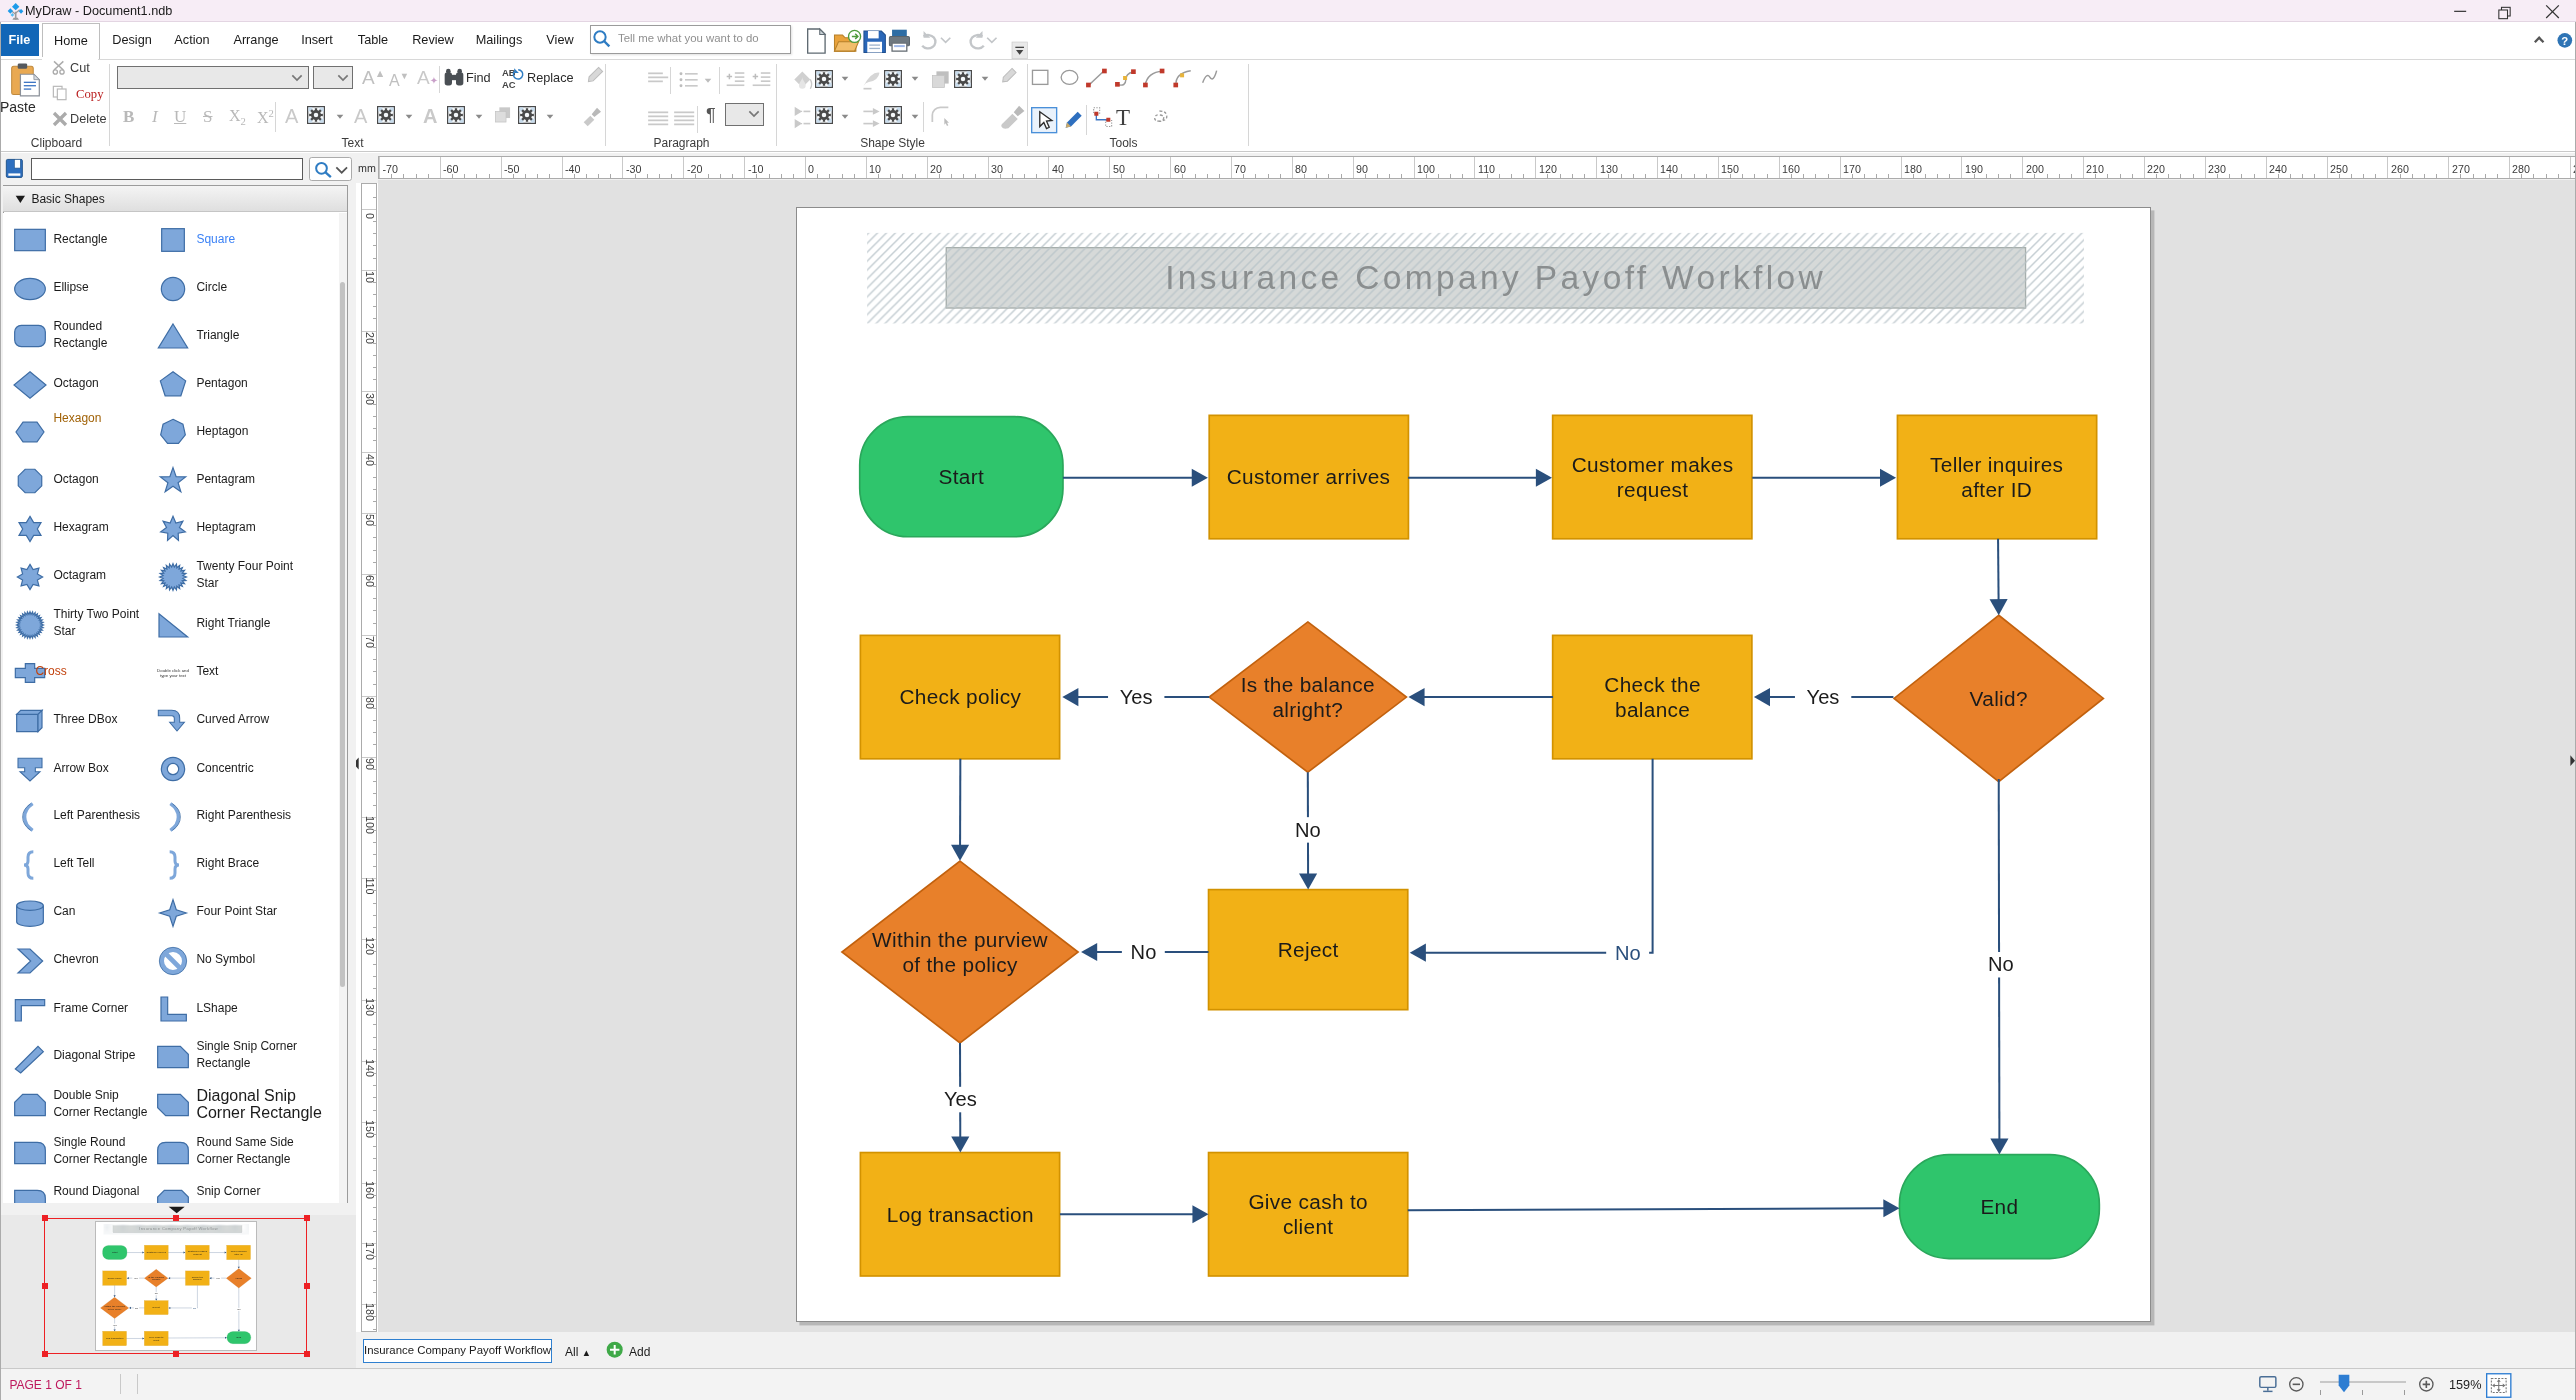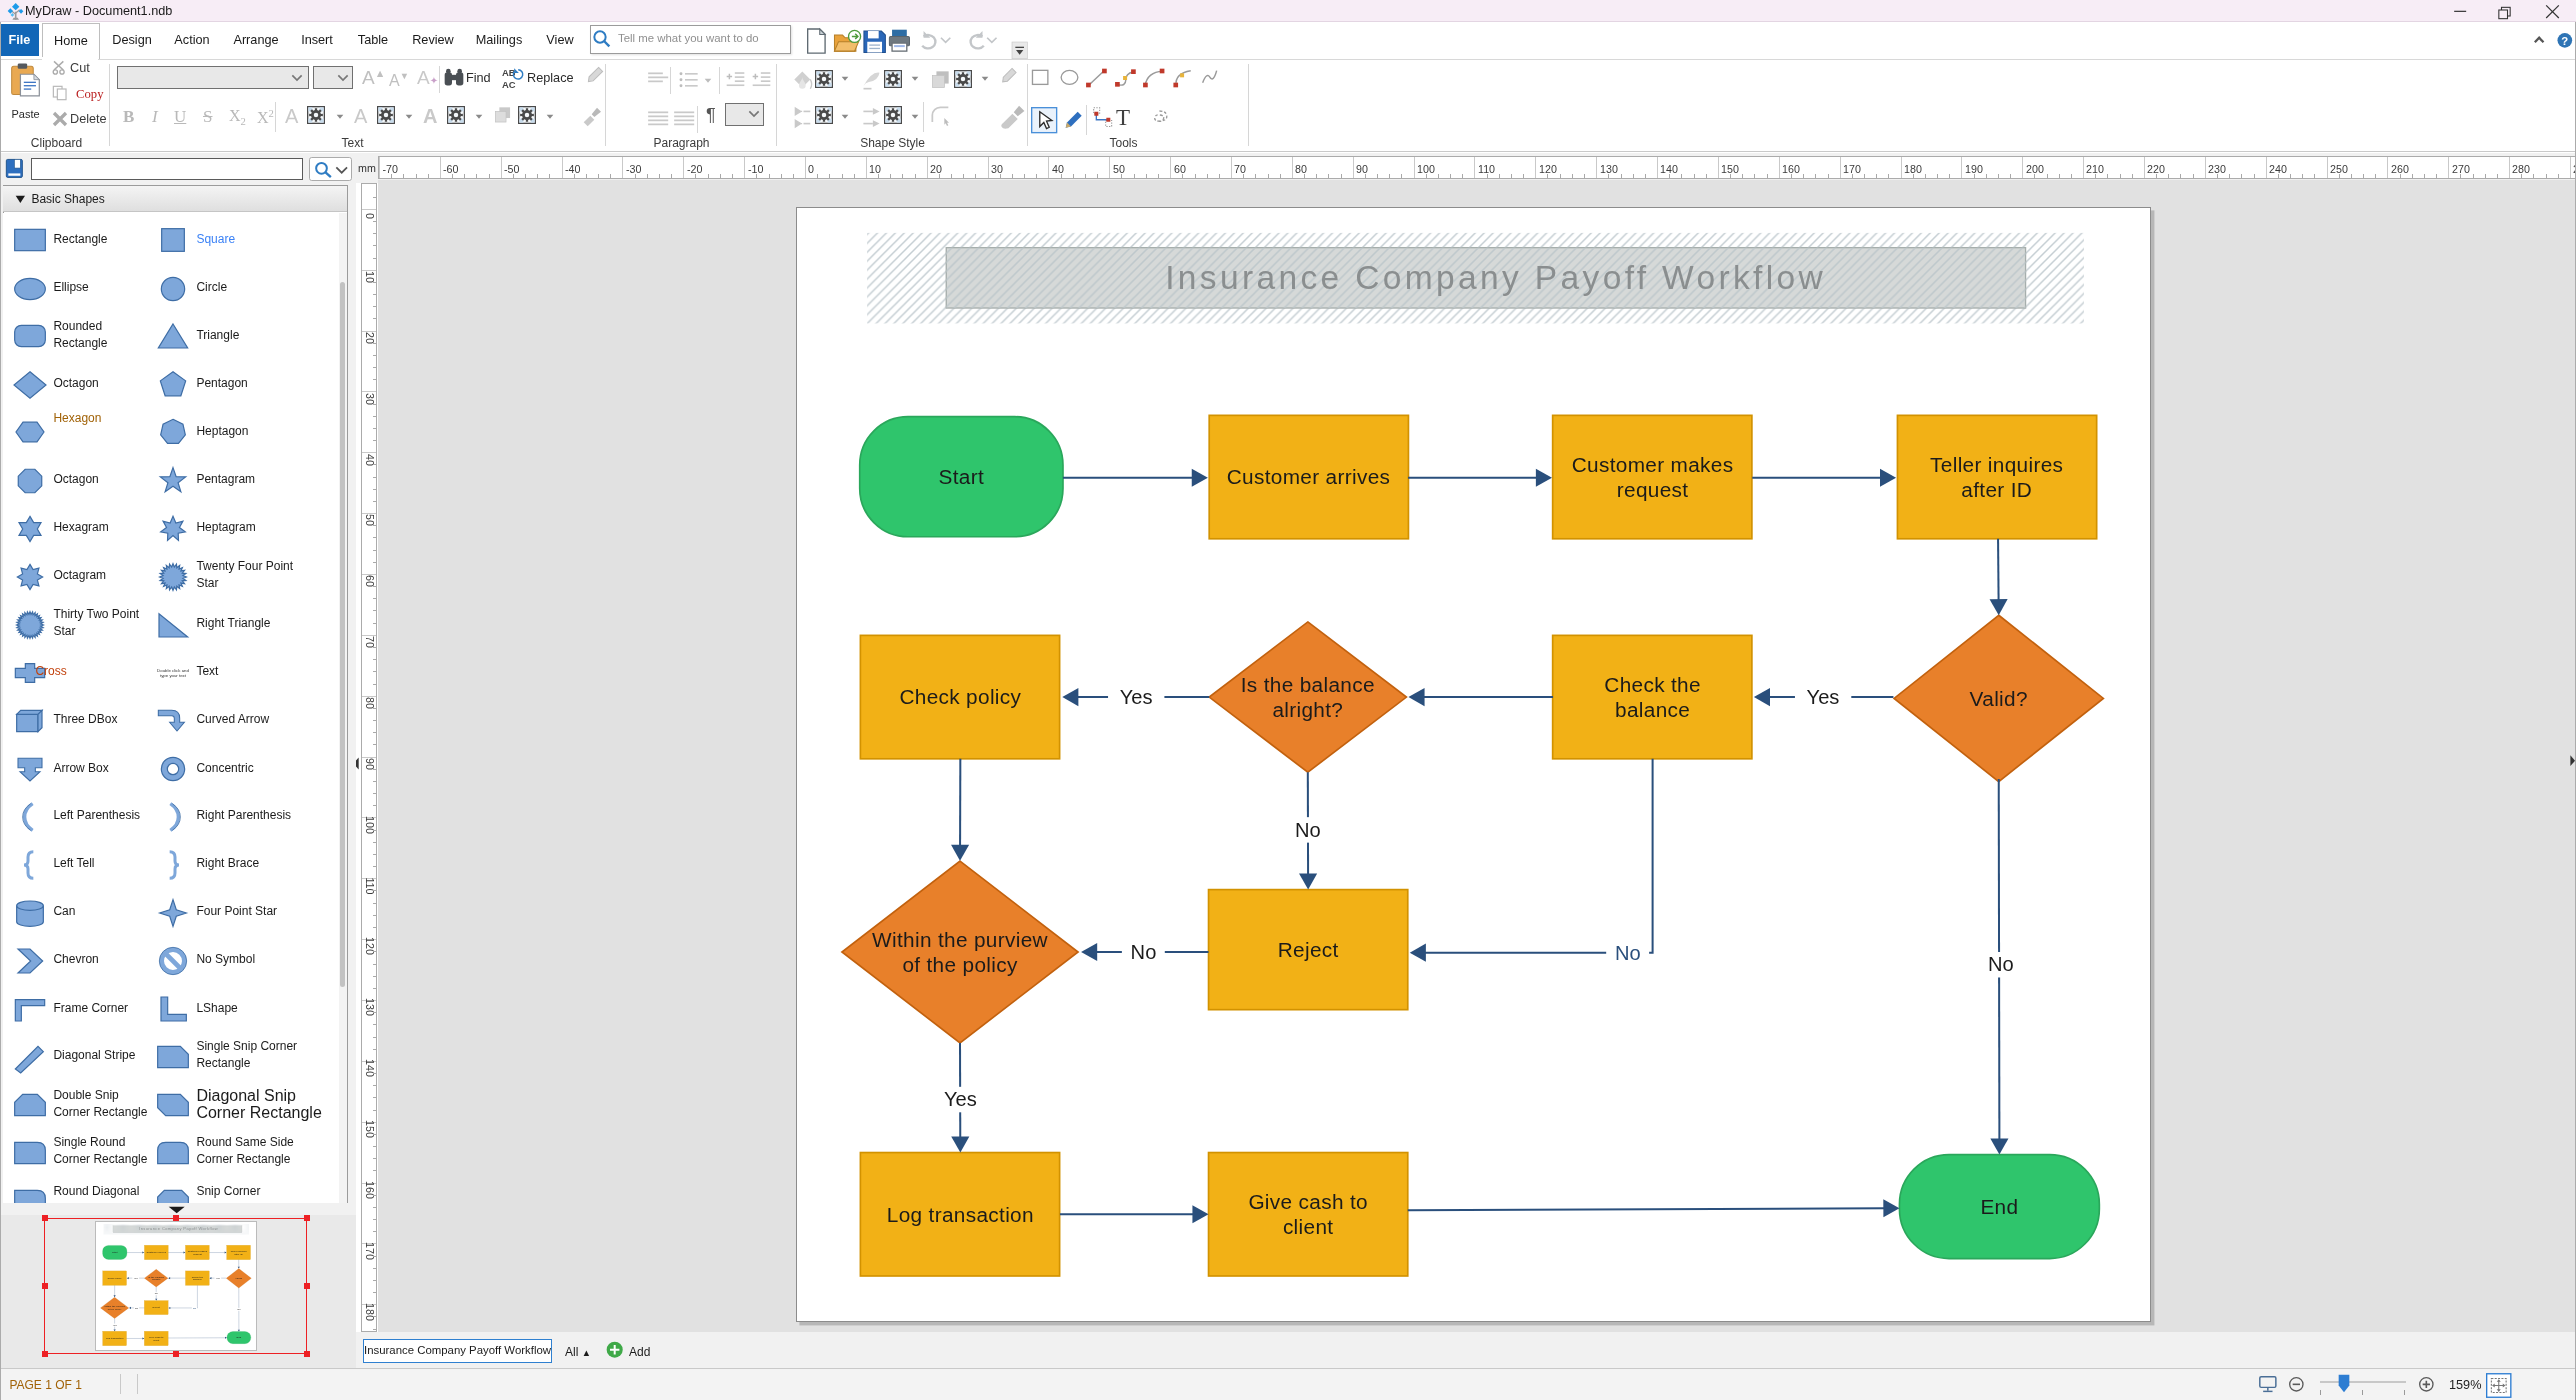--- a/index.html
+++ b/index.html
@@ -97,21 +97,21 @@
 <div class="abs" style="left:1043px;top:136px;width:161px;text-align:center;font-size:12px;color:#3B3B3B;">Tools</div>
 <svg class="ico" style="left:10.7px;top:62px" width="31" height="38" viewBox="0 0 46 56">
 <rect x="1" y="6" width="32" height="42" rx="3" fill="#E9A952" stroke="#C08A3E" stroke-width="1.5"></rect>
 <rect x="10" y="2" width="14" height="8" rx="2" fill="#55595E"></rect>
 <path d="M14,18 h20 l8,8 v24 h-28 z" fill="#fff" stroke="#8A9099" stroke-width="1.8"></path>
 <path d="M34,18 l8,8 h-8 z" fill="#D7DCE1" stroke="#8A9099" stroke-width="1.2"></path>
 <line x1="19" y1="30" x2="37" y2="30" stroke="#3E76C4" stroke-width="2"></line>
 <line x1="19" y1="35" x2="37" y2="35" stroke="#3E76C4" stroke-width="2"></line>
 <line x1="19" y1="40" x2="30" y2="40" stroke="#3E76C4" stroke-width="2"></line>
 </svg>
-<div class="abs" style="left:0px;top:99px;width:51px;text-align:center;font-size:11px;color:#2b2b2b;margin-top:9px;">Paste</div>
+<div class="abs" style="left:0px;top:99px;width:51px;font-size:14px;color:#2b2b2b;">Paste</div>
 <svg class="ico" style="left:52px;top:60px" width="16" height="14.8" viewBox="0 0 24 22">
 <line x1="3" y1="2" x2="17" y2="15" stroke="#ABABAB" stroke-width="2.2"></line>
     <line x1="17" y1="2" x2="3" y2="15" stroke="#ABABAB" stroke-width="2.2"></line>
 <circle cx="5" cy="18" r="3.2" fill="none" stroke="#ABABAB" stroke-width="2"></circle>
     <circle cx="15" cy="18" r="3.2" fill="none" stroke="#ABABAB" stroke-width="2"></circle>
 </svg>
 <div class="abs" style="left:70px;top:61px;font-size:12.7px;color:#3b3b3b;text-align:center;">Cut</div>
 <svg class="ico" style="left:52px;top:85px" width="17.4" height="16" viewBox="0 0 26 24">
 <rect x="2" y="2" width="13" height="16" fill="#fff" stroke="#B9B9B9" stroke-width="1.8"></rect>
 <rect x="8" y="6" width="13" height="16" fill="#fff" stroke="#B9B9B9" stroke-width="1.8"></rect>
@@ -1149,21 +1149,21 @@
 <div class="abs" style="left:304px;top:1351px;width:6px;height:6px;background:#ED2024;"></div>
 <div class="abs" style="left:356px;top:1332px;width:2220px;height:36px;background:#F1F1F1;"></div>
 <div class="abs" style="left:363px;top:1339px;width:189px;height:24px;background:#fff;border:1.3px solid #2F80D0;font-size:11.4px;color:#1b1b1b;text-align:center;line-height:21.5px;white-space:nowrap;">Insurance Company Payoff Workflow</div>
 <div class="abs" style="left:565px;top:1345px;font-size:12px;color:#1b1b1b;">All <span style="font-size:9.4px;">▲</span></div>
 <svg class="abs" style="left:606px;top:1341px" width="17.4" height="17.4" viewBox="0 0 26 26">
 <circle cx="13" cy="13" r="12" fill="#3FA948"></circle>
     <path d="M13,6 v14 M6,13 h14" stroke="#fff" stroke-width="3"></path>
 </svg>
 <div class="abs" style="left:629px;top:1345px;font-size:12px;color:#1b1b1b;">Add</div>
 <div class="abs" style="left:0;top:1368px;width:2576px;height:32px;background:#F3F3F3;border-top:0.7px solid #C9C9C9;"></div>
-<div class="abs" style="left:9.4px;top:1378px;font-size:12px;color:#a16207;">PAGE 1 OF 1</div>
+<div class="abs" style="left:9.4px;top:1378px;font-size:12px;color:#be185d;">PAGE 1 OF 1</div>
 <div class="abs" style="left:120px;top:1374px;width:0.7px;height:20px;background:#C9C9C9;"></div>
 <div class="abs" style="left:137px;top:1374px;width:0.7px;height:20px;background:#C9C9C9;"></div>
 <svg class="abs" style="left:2259px;top:1376px" width="19" height="17.4" viewBox="0 0 28 26">
 <rect x="1" y="1" width="24" height="16" rx="2" fill="none" stroke="#4A6E96" stroke-width="2.2"></rect>
 <line x1="13" y1="17" x2="13" y2="22" stroke="#4A6E96" stroke-width="2.2"></line>
 <line x1="6" y1="23" x2="20" y2="23" stroke="#4A6E96" stroke-width="2.2"></line>
 </svg>
 <svg class="abs" style="left:2289px;top:1377px" width="16" height="16" viewBox="0 0 24 24">
 <circle cx="11" cy="11" r="10" fill="none" stroke="#5A5A5A" stroke-width="2"></circle>
     <line x1="5.5" y1="11" x2="16.5" y2="11" stroke="#5A5A5A" stroke-width="2.4"></line>

